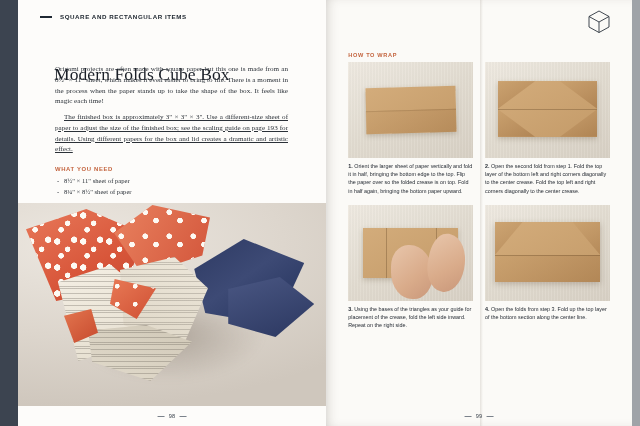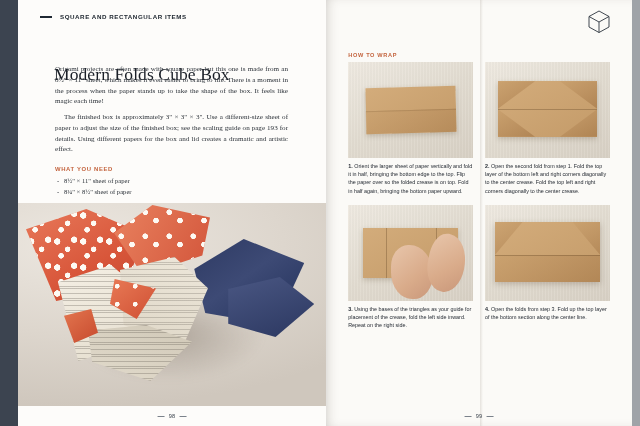--- a/index.html
+++ b/index.html
@@ -57,21 +57,21 @@
     position: absolute; left: 36px; top: 52px;
     font-size: 17.5px; color: #1a1f27; font-weight: 400;
     letter-spacing: .1px;
   }
   .body-col {
     position: absolute; left: 37px; top: 64px; width: 233px;
     font-size: 7.1px; line-height: 1.52; color: #2c3views;
     color: #2b3138; text-align: justify;
   }
   .body-col p { margin: 0 0 5px 0; }
-  .body-col p.indent { text-indent: 9px; }
+  .body-col p.indent { text-indent: 9px; text-decoration: underline; }
 
   .need-head {
     position: absolute; left: 37px; top: 166px;
     font-family: "Liberation Sans", sans-serif;
     font-size: 5.9px; letter-spacing: .11em; font-weight: 700;
     color: #c3623c; text-transform: uppercase;
   }
   .need-list {
     position: absolute; left: 39px; top: 176px; width: 220px;
     margin: 0; padding: 0; list-style: none;

